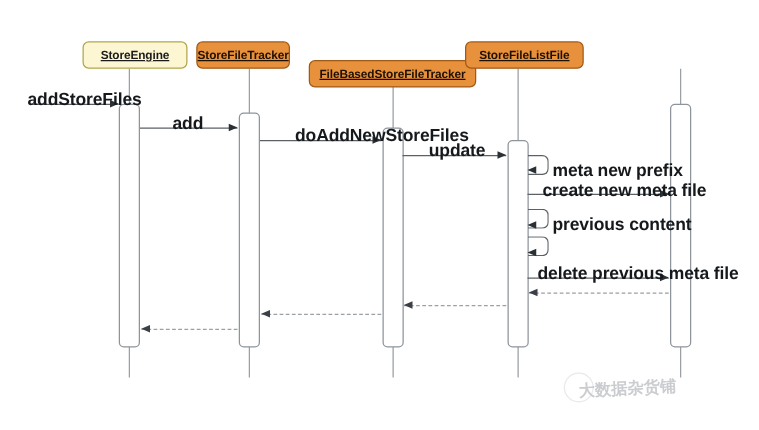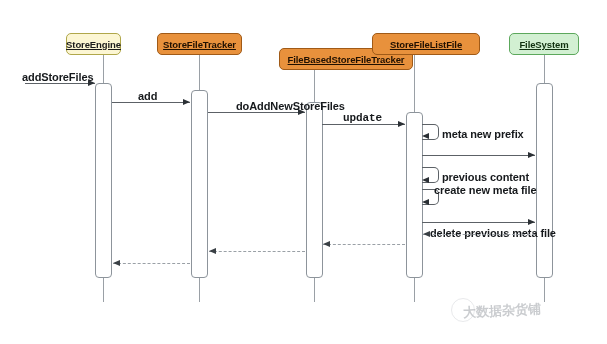--- a/index.html
+++ b/index.html
@@ -93,21 +93,21 @@
   }
   .arrow-head.left {
     border-right: 7px solid #2b3035;
   }
   .arrow-head.dash-head.left {
     border-right-color: #3a4045;
   }
 
   .msg-label {
     position: absolute;
-    font-size: 11px;
+    font-size: 14px;
     font-weight: bold;
     color: #16191c;
     white-space: nowrap;
     letter-spacing: -0.1px;
   }
 
   
   .self-loop {
     position: absolute;
     box-sizing: border-box;
@@ -160,66 +160,63 @@
 </style>
 </head>
 <body>
 
 <div id="diagram">
     <div class="lifeline-spine" style="left: 103px; top: 55px; height: 247px;"></div>
     <div class="lifeline-spine" style="left: 199px; top: 55px; height: 247px;"></div>
     <div class="lifeline-spine" style="left: 314px; top: 55px; height: 247px;"></div>
     <div class="lifeline-spine" style="left: 414px; top: 55px; height: 247px;"></div>
     <div class="lifeline-spine" style="left: 544px; top: 55px; height: 247px;"></div>
-    <div class="lifeline-box theme-yellow" style="left: 66px; top: 33px; width: 55px;">
+    <div class="lifeline-box theme-yellow" style="left: 66px; top: 33px; width: 84px;">
       <span>StoreEngine</span>
     </div>
-    <div class="lifeline-box theme-orange" style="left: 157px; top: 33px; width: 85px;">
+    <div class="lifeline-box theme-orange" style="left: 157px; top: 33px; width: 75px;">
       <span>StoreFileTracker</span>
     </div>
-    <div class="lifeline-box theme-orange" style="left: 247px; top: 48px; width: 134px; margin-left: 32px;">
+    <div class="lifeline-box theme-orange" style="left: 247px; top: 48px; width: 134px;">
       <span>FileBasedStoreFileTracker</span>
     </div>
-    <div class="lifeline-box theme-orange" style="left: 372px; top: 33px; width: 108px;">
+    <div class="lifeline-box theme-orange" style="left: 372px; top: 33px; width: 95px;">
       <span>StoreFileListFile</span>
-    </div>
-    <div class="lifeline-box theme-green" style="left: 509px; top: 33px; width: 70px;">
-      <span>FileSystem</span>
     </div>
     <div class="activation" style="left: 95px; top: 83px; height: 195px;"></div>
     <div class="activation" style="left: 191px; top: 90px; height: 188px;"></div>
     <div class="activation" style="left: 306px; top: 102px; height: 176px;"></div>
     <div class="activation" style="left: 406px; top: 112px; height: 166px;"></div>
     <div class="activation" style="left: 536px; top: 83px; height: 195px;"></div>
     <div class="self-loop" style="left: 422px; top: 124px; height: 16px;"></div>
     <div class="self-loop" style="left: 422px; top: 167px; height: 16px;"></div>
     <div class="self-loop" style="left: 422px; top: 189px; height: 16px;"></div>
     <div class="msg-line" style="left: 25px; top: 83px; width: 70px;"></div>
     <div class="arrow-head right" style="top: 79.5px; left: 88px;"></div>
     <div class="msg-label" style="left: 22px; top: 71px;">addStoreFiles</div>
     <div class="msg-line" style="left: 112px; top: 102px; width: 78px;"></div>
     <div class="arrow-head right" style="top: 98.5px; left: 183px;"></div>
     <div class="msg-label" style="left: 138px; top: 90px;">add</div>
     <div class="msg-line" style="left: 208px; top: 112px; width: 97px;"></div>
     <div class="arrow-head right" style="top: 108.5px; left: 298px;"></div>
     <div class="msg-label" style="left: 208px; top: 100px; margin-left: 28px;">doAddNewStoreFiles</div>
     <div class="msg-line" style="left: 322px; top: 124px; width: 83px;"></div>
     <div class="arrow-head right" style="top: 120.5px; left: 398px;"></div>
-    <div class="msg-label" style="left: 343px; top: 112px; font-family: Liberation Mono, monospace;">update</div>
+    <div class="msg-label" style="left: 343px; top: 112px;">update</div>
     <div class="arrow-head left" style="top: 132.5px; left: 422px;"></div>
     <div class="msg-label" style="left: 442px; top: 128px;">meta new prefix</div>
     <div class="msg-line" style="left: 422px; top: 155px; width: 113px;"></div>
     <div class="arrow-head right" style="top: 151.5px; left: 528px;"></div>
-    <div class="msg-label" style="left: 434px; top: 144px; margin-top: 40px;">create new meta file</div>
+    <div class="msg-label" style="left: 434px; top: 144px;">create new meta file</div>
     <div class="arrow-head left" style="top: 176.5px; left: 422px;"></div>
     <div class="msg-label" style="left: 442px; top: 171px;">previous content</div>
     <div class="arrow-head left" style="top: 198.5px; left: 422px;"></div>
     <div class="msg-line" style="left: 422px; top: 222px; width: 113px;"></div>
     <div class="arrow-head right" style="top: 218.5px; left: 528px;"></div>
-    <div class="msg-label" style="left: 430px; top: 210px; margin-top: 17px;">delete previous meta file</div>
+    <div class="msg-label" style="left: 430px; top: 210px;">delete previous meta file</div>
     <div class="msg-line dashed" style="left: 423px; top: 234px; width: 112px;"></div>
     <div class="arrow-head left dash-head" style="top: 230.5px; left: 423px;"></div>
     <div class="msg-line dashed" style="left: 323px; top: 244px; width: 82px;"></div>
     <div class="arrow-head left dash-head" style="top: 240.5px; left: 323px;"></div>
     <div class="msg-line dashed" style="left: 209px; top: 251px; width: 96px;"></div>
     <div class="arrow-head left dash-head" style="top: 247.5px; left: 209px;"></div>
     <div class="msg-line dashed" style="left: 113px; top: 263px; width: 77px;"></div>
     <div class="arrow-head left dash-head" style="top: 259.5px; left: 113px;"></div>
   </div>
 

